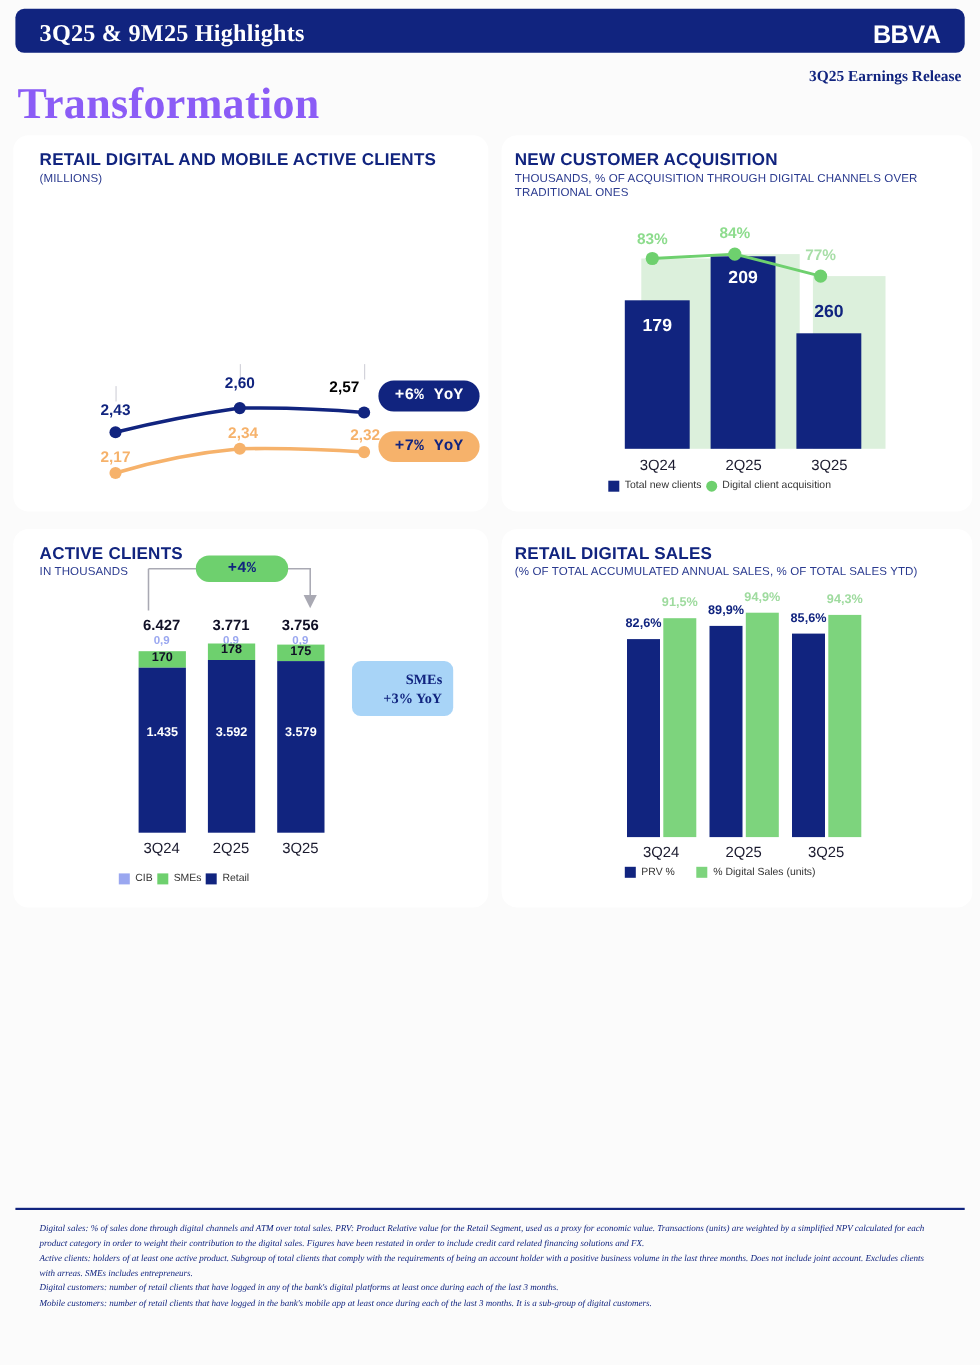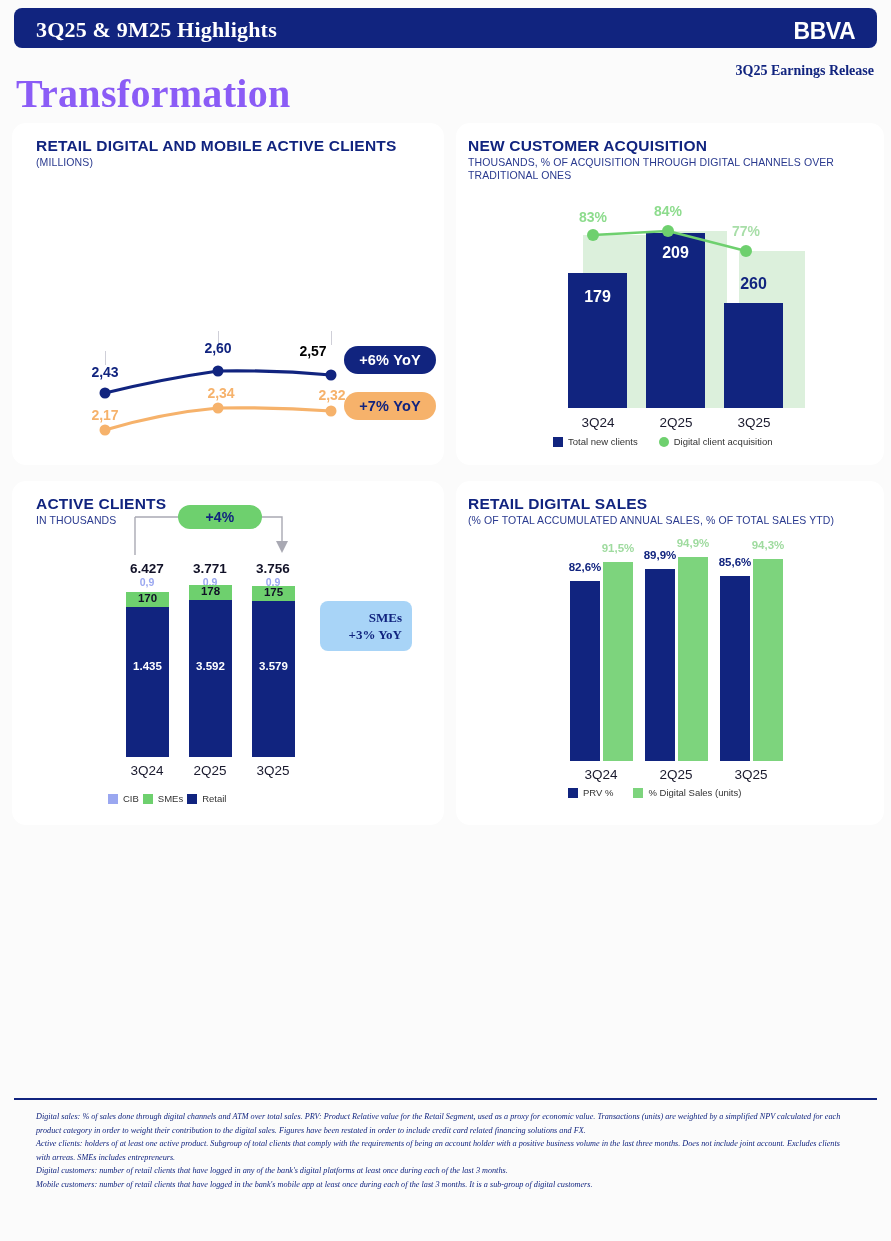--- a/index.html
+++ b/index.html
@@ -72,21 +72,21 @@
   .dot{width:10px;height:10px;border-radius:50%;display:inline-block;}
   .sq{width:10px;height:10px;display:inline-block;}
 
   
   .pt{position:absolute;width:11px;height:11px;border-radius:50%;
       transform:translate(-50%,-50%);}
   .vlabel{position:absolute;font-size:14px;font-weight:bold;
       transform:translateX(-50%);white-space:nowrap;}
   .badge{
     position:absolute;border-radius:14px;
-    font-family:Liberation Sans, sans-serif;font-size:14.5px;font-weight:bold;
+    font-family:Liberation Mono, monospace;font-size:14.5px;font-weight:bold;
     display:flex;align-items:center;justify-content:center;
     letter-spacing:.2px;
     text-align:center;
   }
 
   
   .bar{position:absolute;}
   .barlabel{position:absolute;font-size:14.5px;font-weight:bold;
       text-align:center;white-space:nowrap;}
 
@@ -188,21 +188,21 @@
       <div class="barlabel" style="left:260px;top:100px;width:60px;color:#a8dea8;font-size:14px;">77%</div>
 
       <div class="barlabel" style="left:112px;top:165px;width:59px;color:#ffffff;font-size:16px;">179</div>
       <div class="barlabel" style="left:190px;top:121px;width:59px;color:#ffffff;font-size:16px;">209</div>
       <div class="barlabel" style="left:268px;top:152px;width:59px;color:#11247f;font-size:16px;">260</div>
 
       <div class="xlabel" style="left:102px;top:292px;width:80px;">3Q24</div>
       <div class="xlabel" style="left:180px;top:292px;width:80px;">2Q25</div>
       <div class="xlabel" style="left:258px;top:292px;width:80px;">3Q25</div>
 
-      <div class="legend" style="left:97px;top:313px;gap:21px;">
+      <div class="legend" style="left:97px;top:313px;gap:4px;">
         <div class="legend-item">
           <span class="sq" style="background:#11247f;"></span>
           <span class="lbl">Total new clients</span>
         </div>
         <div class="legend-item">
           <span class="dot" style="background:#6ed06e;"></span>
           <span class="lbl">Digital client acquisition</span>
         </div>
       </div>
     </div>

